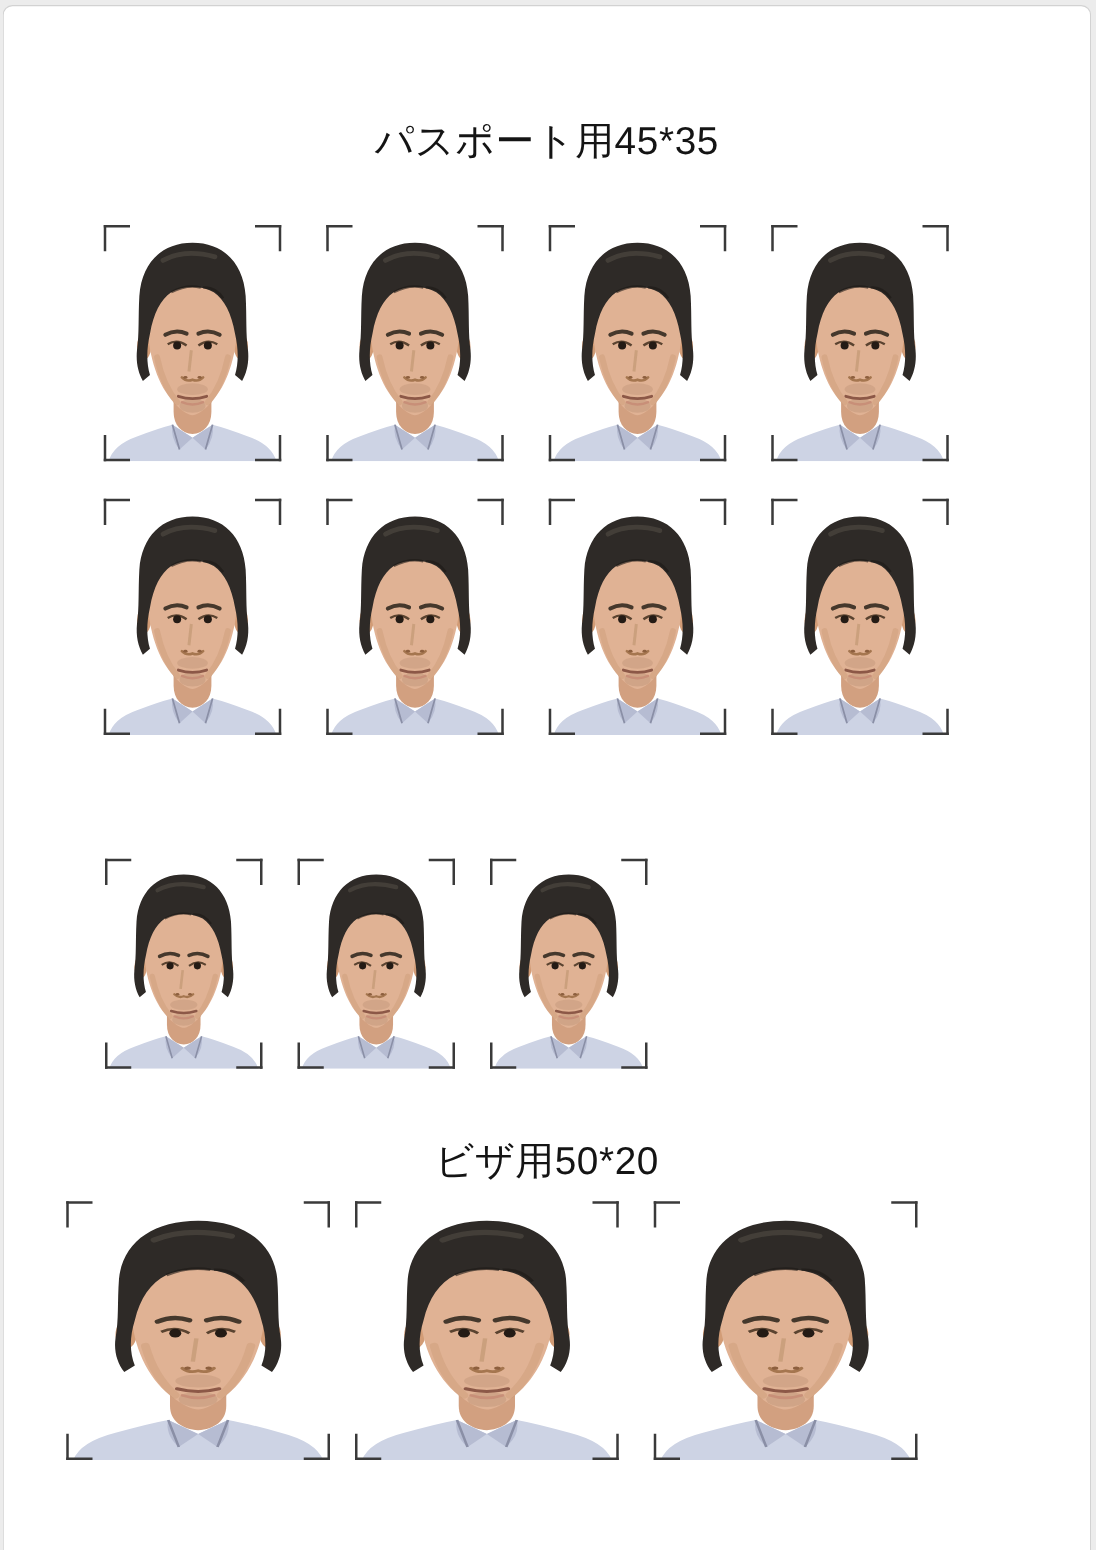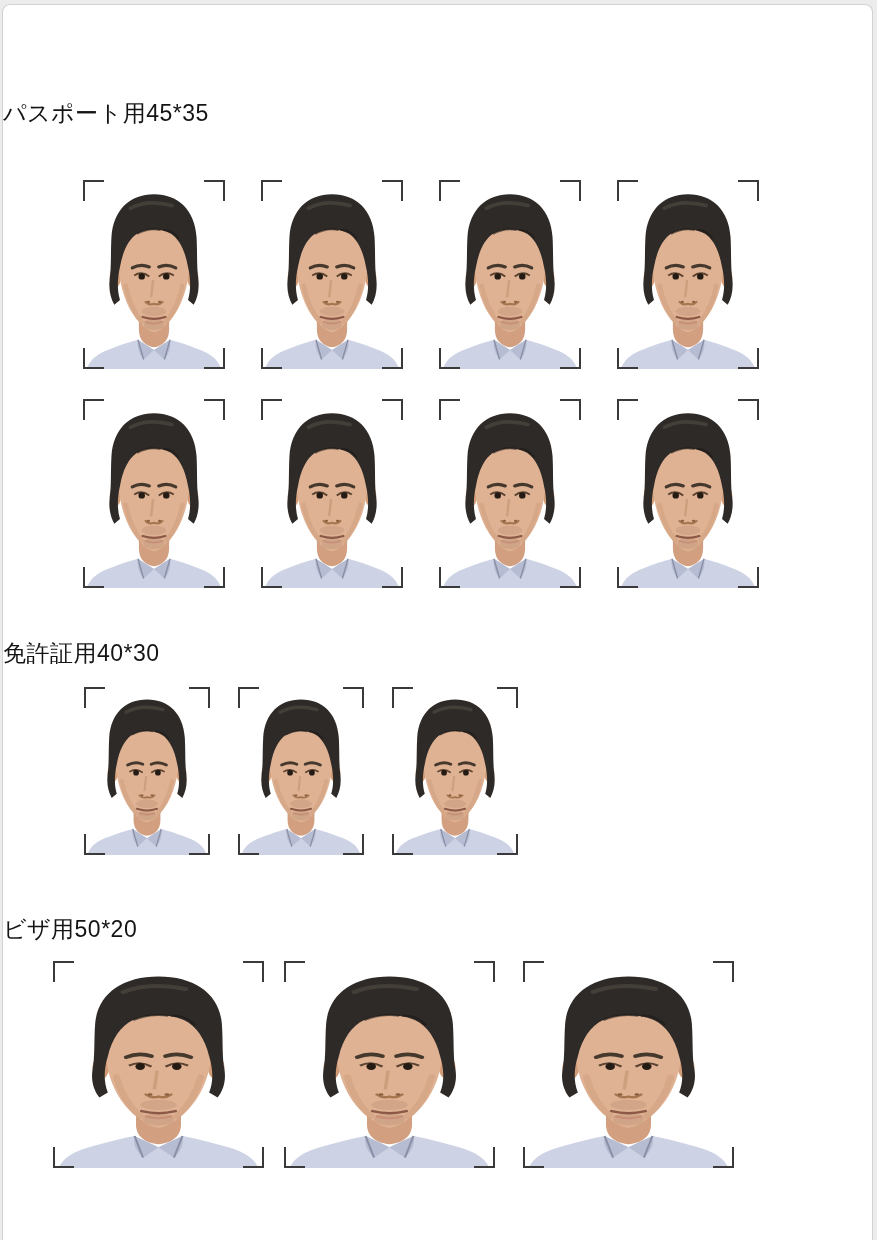--- a/index.html
+++ b/index.html
@@ -11,21 +11,22 @@
   }
   .sheet{
     position:absolute;left:2px;top:4px;width:871px;height:1236px;
     background:#ffffff;
     border:1px solid #d2d2d2;border-bottom:none;
     border-radius:8px 8px 0 0;
     box-sizing:border-box;
   }
   .title{
     position:absolute;left:0;width:100%;
-    font-size:23px;font-weight:500;color:#141414;
+    text-align:center;
+    font-size:31px;font-weight:500;color:#141414;
     letter-spacing:0.5px;
     margin:0;line-height:28px;
   }
   #title-passport{top:94px}
   #title-license{top:634px}
   #title-visa{top:910px}
 
   .grid{position:absolute;display:flex}
   #grid-passport{left:80px;top:175px;width:676px;flex-wrap:wrap;column-gap:36px;row-gap:30px}
   #grid-passport .frame{width:142px;height:189px}
@@ -172,21 +173,20 @@
         <svg class="photo" viewBox="0 0 150 200" preserveAspectRatio="xMidYMax meet">
           <use href="#portrait" xlink:href="#portrait"></use>
         </svg>
         <i class="corner tl"></i>
         <i class="corner tr"></i>
         <i class="corner bl"></i>
         <i class="corner br"></i>
       </div>
     </div>
 
-  <h2 class="title" id="title-license">免許証用40*30</h2>
   <div class="grid" id="grid-license">
       <div class="frame">
         <svg class="photo" viewBox="0 0 150 200" preserveAspectRatio="xMidYMax meet">
           <use href="#portrait" xlink:href="#portrait"></use>
         </svg>
         <i class="corner tl"></i>
         <i class="corner tr"></i>
         <i class="corner bl"></i>
         <i class="corner br"></i>
       </div>

